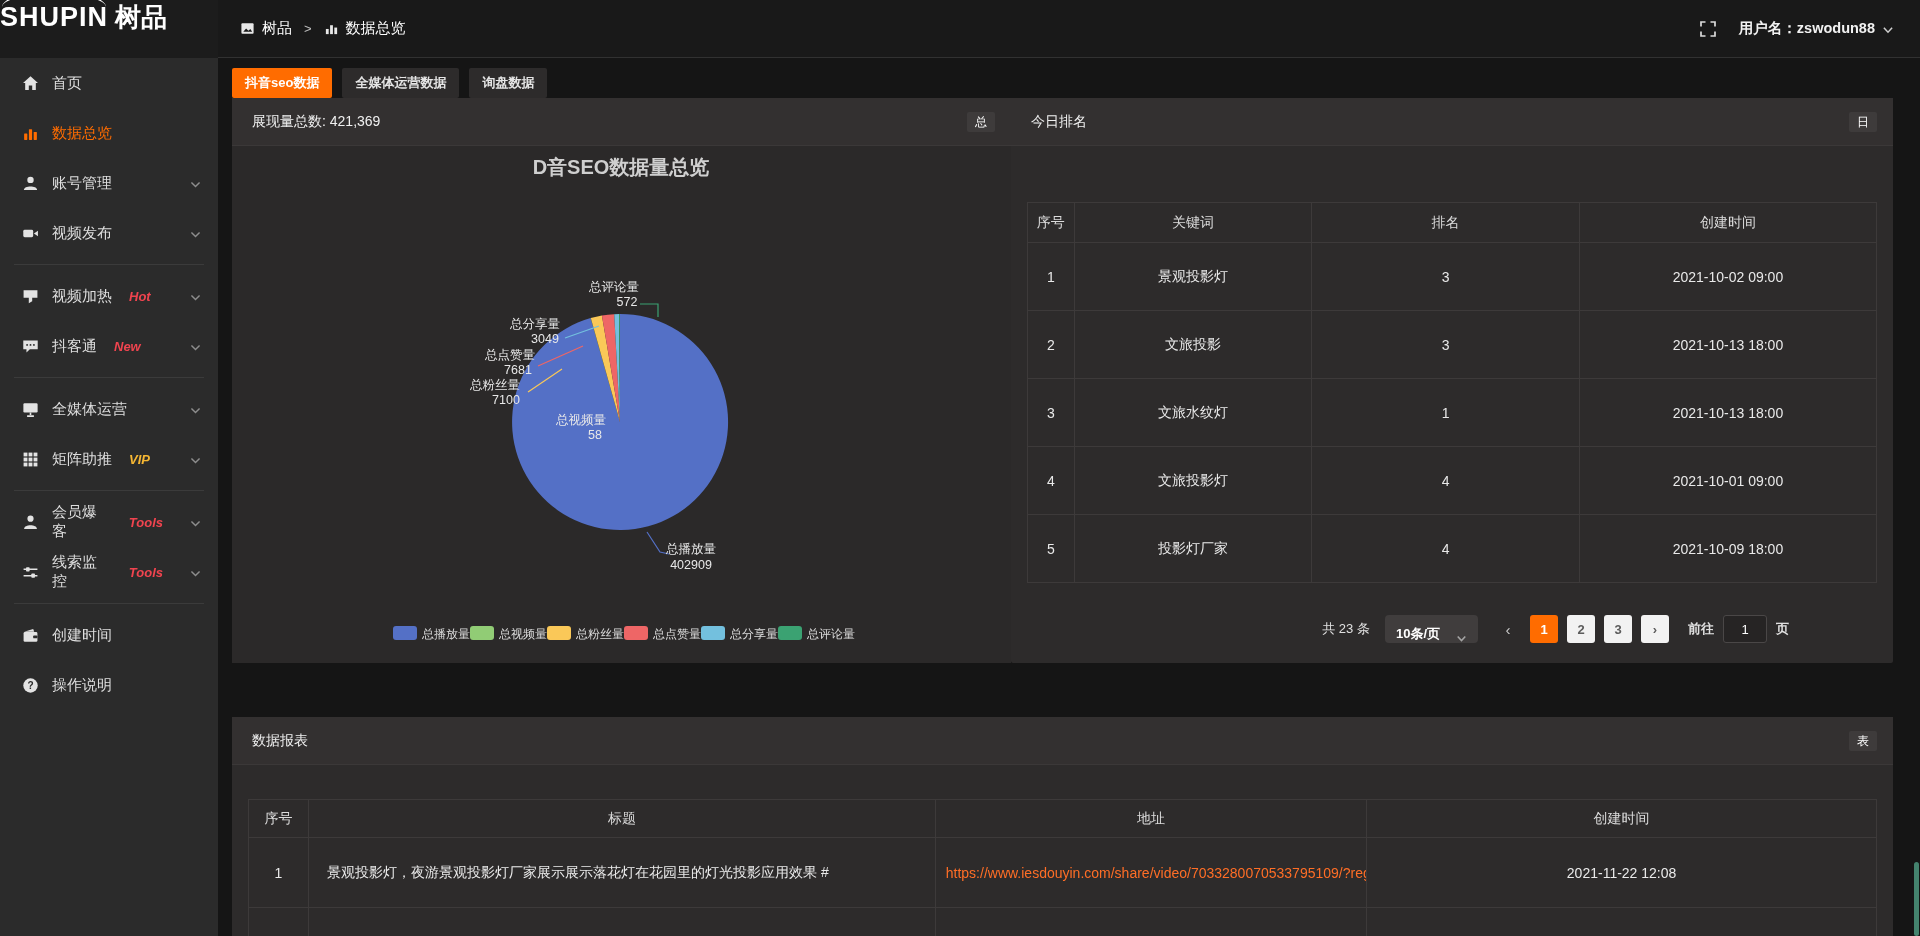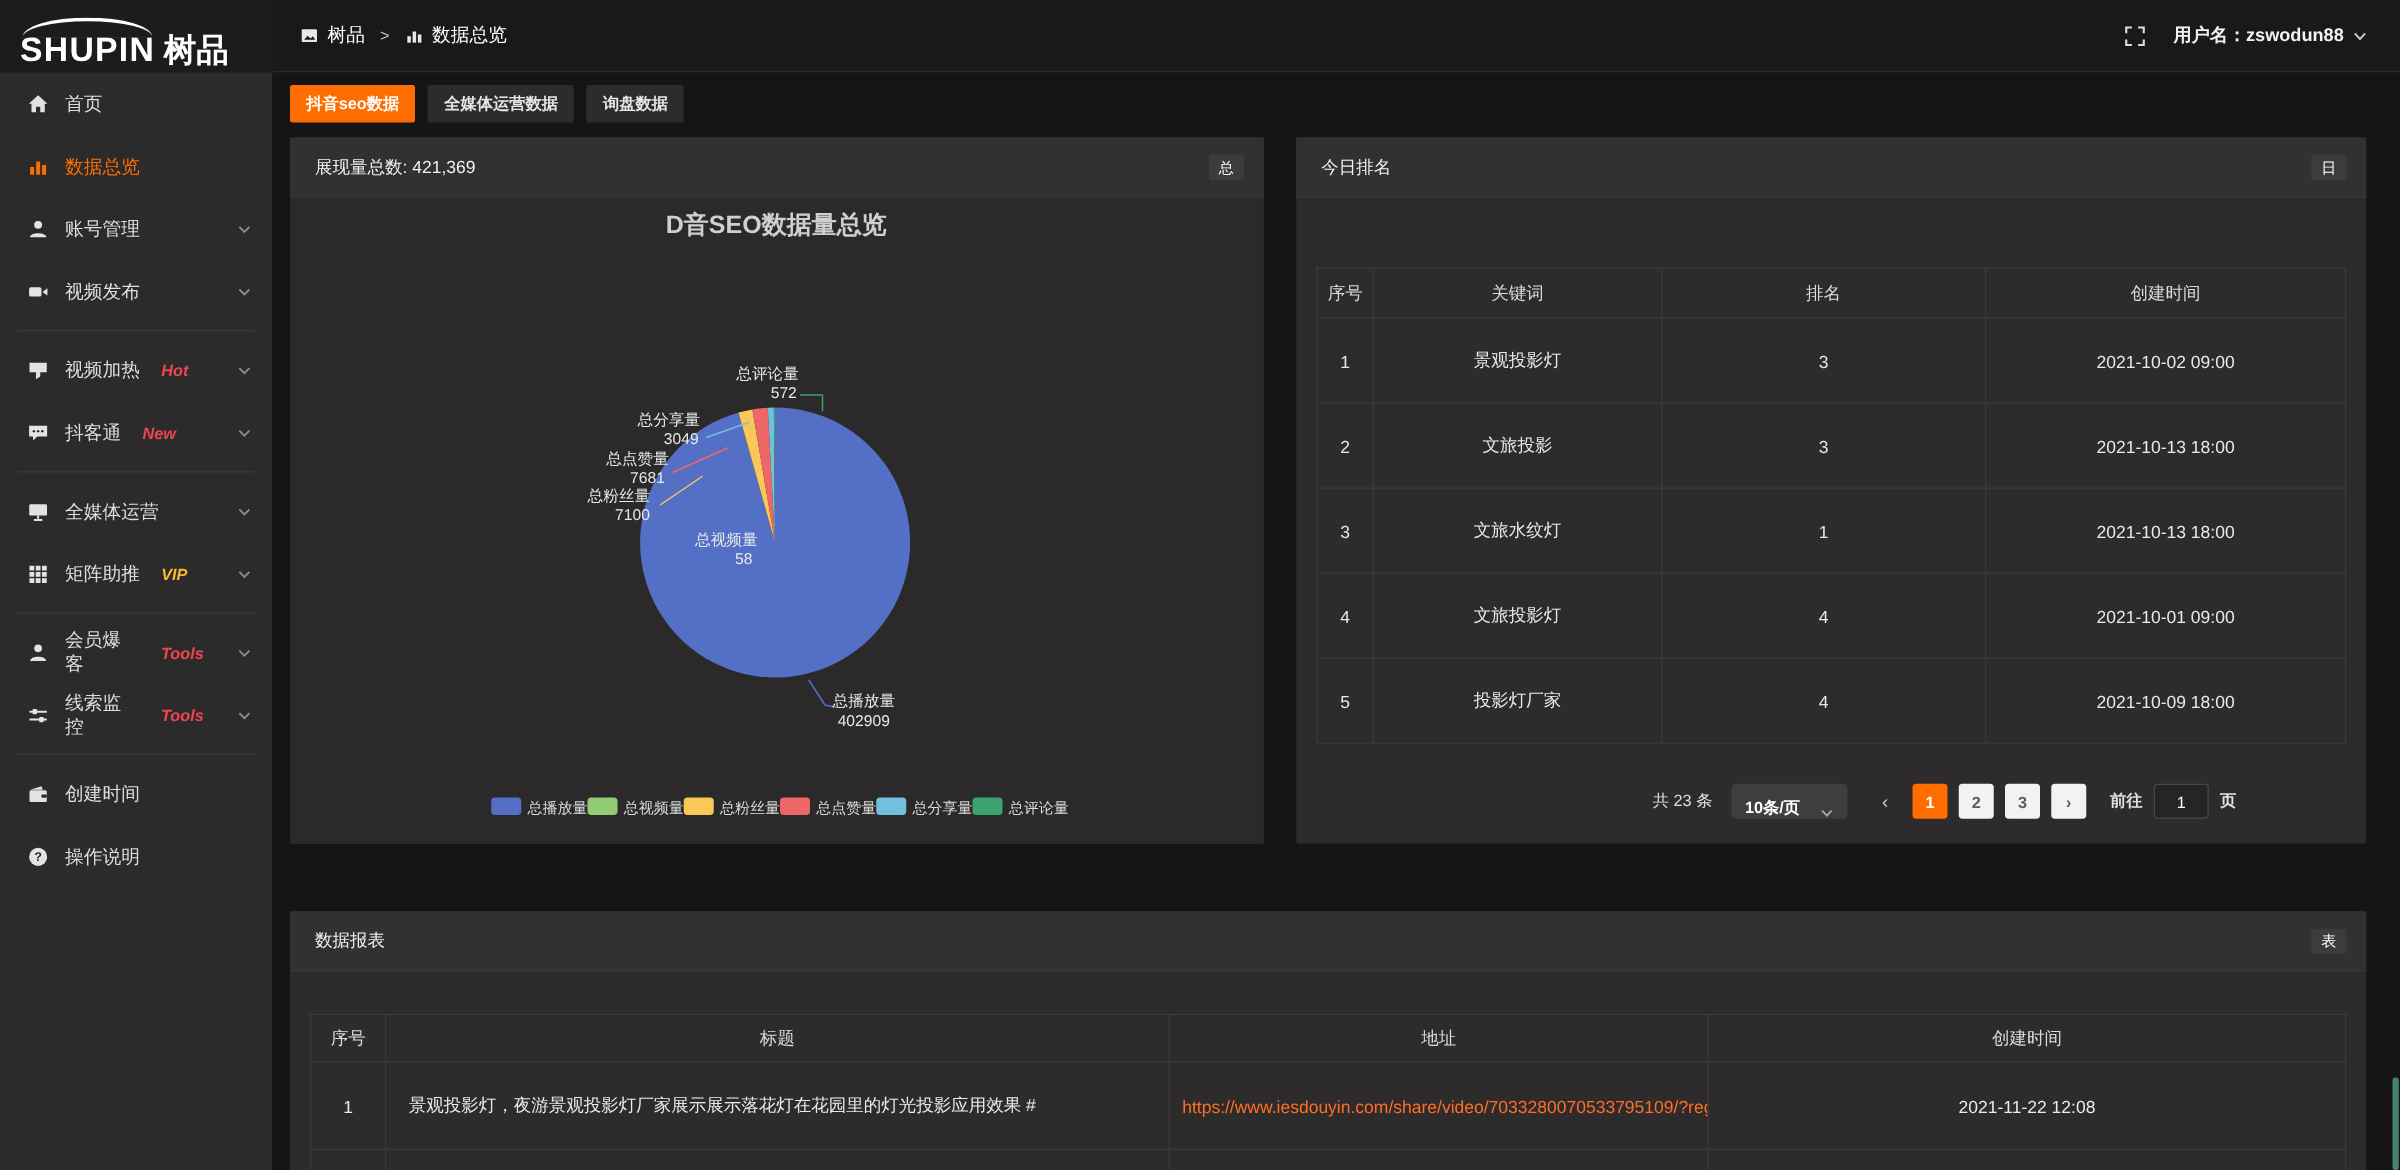--- a/index.html
+++ b/index.html
@@ -2,21 +2,21 @@
 <html><head>
 <meta charset="utf-8">
 <style>
   * { margin:0; padding:0; box-sizing:border-box; }
   html,body { width:1920px; height:936px; overflow:hidden; }
   body { background:#151515; color:#e8e8e8; font-family:"Liberation Sans","DejaVu Sans",sans-serif; position:relative; }
   .app { display:flex; height:100%; }
 
   
   .sidebar { width:218px; background:#2b2b2b; flex-shrink:0; display:flex; flex-direction:column; }
-  .logo { height:58px; background:#1c1c1c; display:flex; align-items:flex-end; padding-left:16px; }
+  .logo { height:58px; background:#1c1c1c; display:flex; align-items:flex-start; }
   .logo-mark { position:relative; display:flex; align-items:baseline; gap:7px; }
   .logo-arc { position:absolute; left:2px; top:-9px; width:104px; height:16px;
               border-top:3px solid #fff; border-radius:50% 50% 0 0 / 100% 100% 0 0; }
   .logo-en { font-size:27px; font-weight:900; color:#fff; letter-spacing:1px; }
   .logo-cn { font-size:26px; font-weight:900; color:#fff; }
   .menu { flex:1; overflow:hidden; }
   .menu-item { height:50px; display:flex; align-items:center; padding:0 16px 0 22px; gap:13px;
                font-size:15px; color:#dedede; cursor:pointer; }
   .mi-icon { width:17px; height:17px; color:#e3e3e3; flex-shrink:0; }
   .menu-item.active, .menu-item.active .mi-icon { color:#ff6c00; }
@@ -35,26 +35,26 @@
   .crumb { display:flex; align-items:center; gap:7px; cursor:pointer; }
   .crumb-icon { width:15px; height:15px; color:#e8e8e8; }
   .crumb-sep { color:#c0c0c0; font-size:13px; }
   .topbar-right { margin-left:auto; display:flex; align-items:flex-end; gap:22px; }
   .fs-btn { width:18px; height:18px; color:#dcdcdc; cursor:pointer; }
   .user { display:flex; align-items:center; gap:7px; font-size:14.5px; font-weight:bold; color:#f2f2f2; cursor:pointer; }
   .user-chevron { width:12px; height:12px; color:#cfcfcf; }
 
   .content { flex:1; padding:10px 27px 0 14px; background:#151515; overflow:hidden; }
 
-  .tabs { display:flex; gap:10px; margin-bottom:12px; }
+  .tabs { display:flex; gap:10px; }
   .tab { height:30px; padding:0 13px; display:flex; align-items:center; font-size:13px; font-weight:bold;
          background:#2d2b2b; color:#e5e5e5; border-radius:2px; cursor:pointer; }
   .tab.active { background:#ff6c00; color:#fff; }
 
-  .panels { display:flex; gap:26px; height:565px; }
+  .panels { display:flex; height:565px; }
   .panel { background:#2d2b2b; border-radius:2px; display:flex; flex-direction:column; min-width:0; }
   .panel-header { height:48px; display:flex; align-items:center; padding:0 16px 0 20px;
                   border-bottom:1px solid #3b3838; background:#333030; font-size:14px; color:#f0f0f0; flex-shrink:0; }
   .corner-btn { margin-left:auto; background:#3e3b3b; color:#fff; font-size:12px;
                 padding:4px 8px; border-radius:2px; cursor:pointer; line-height:1; }
 
   .left-panel { width:779px; flex-shrink:0; }
   .chart-body { flex:1; position:relative; background:#2b2929; }
   .chart-svg { position:absolute; inset:0; width:100%; height:100%; }
   .chart-svg text { fill:#e8e8e8; font-size:12.5px; font-family:"Liberation Sans","DejaVu Sans",sans-serif; }

